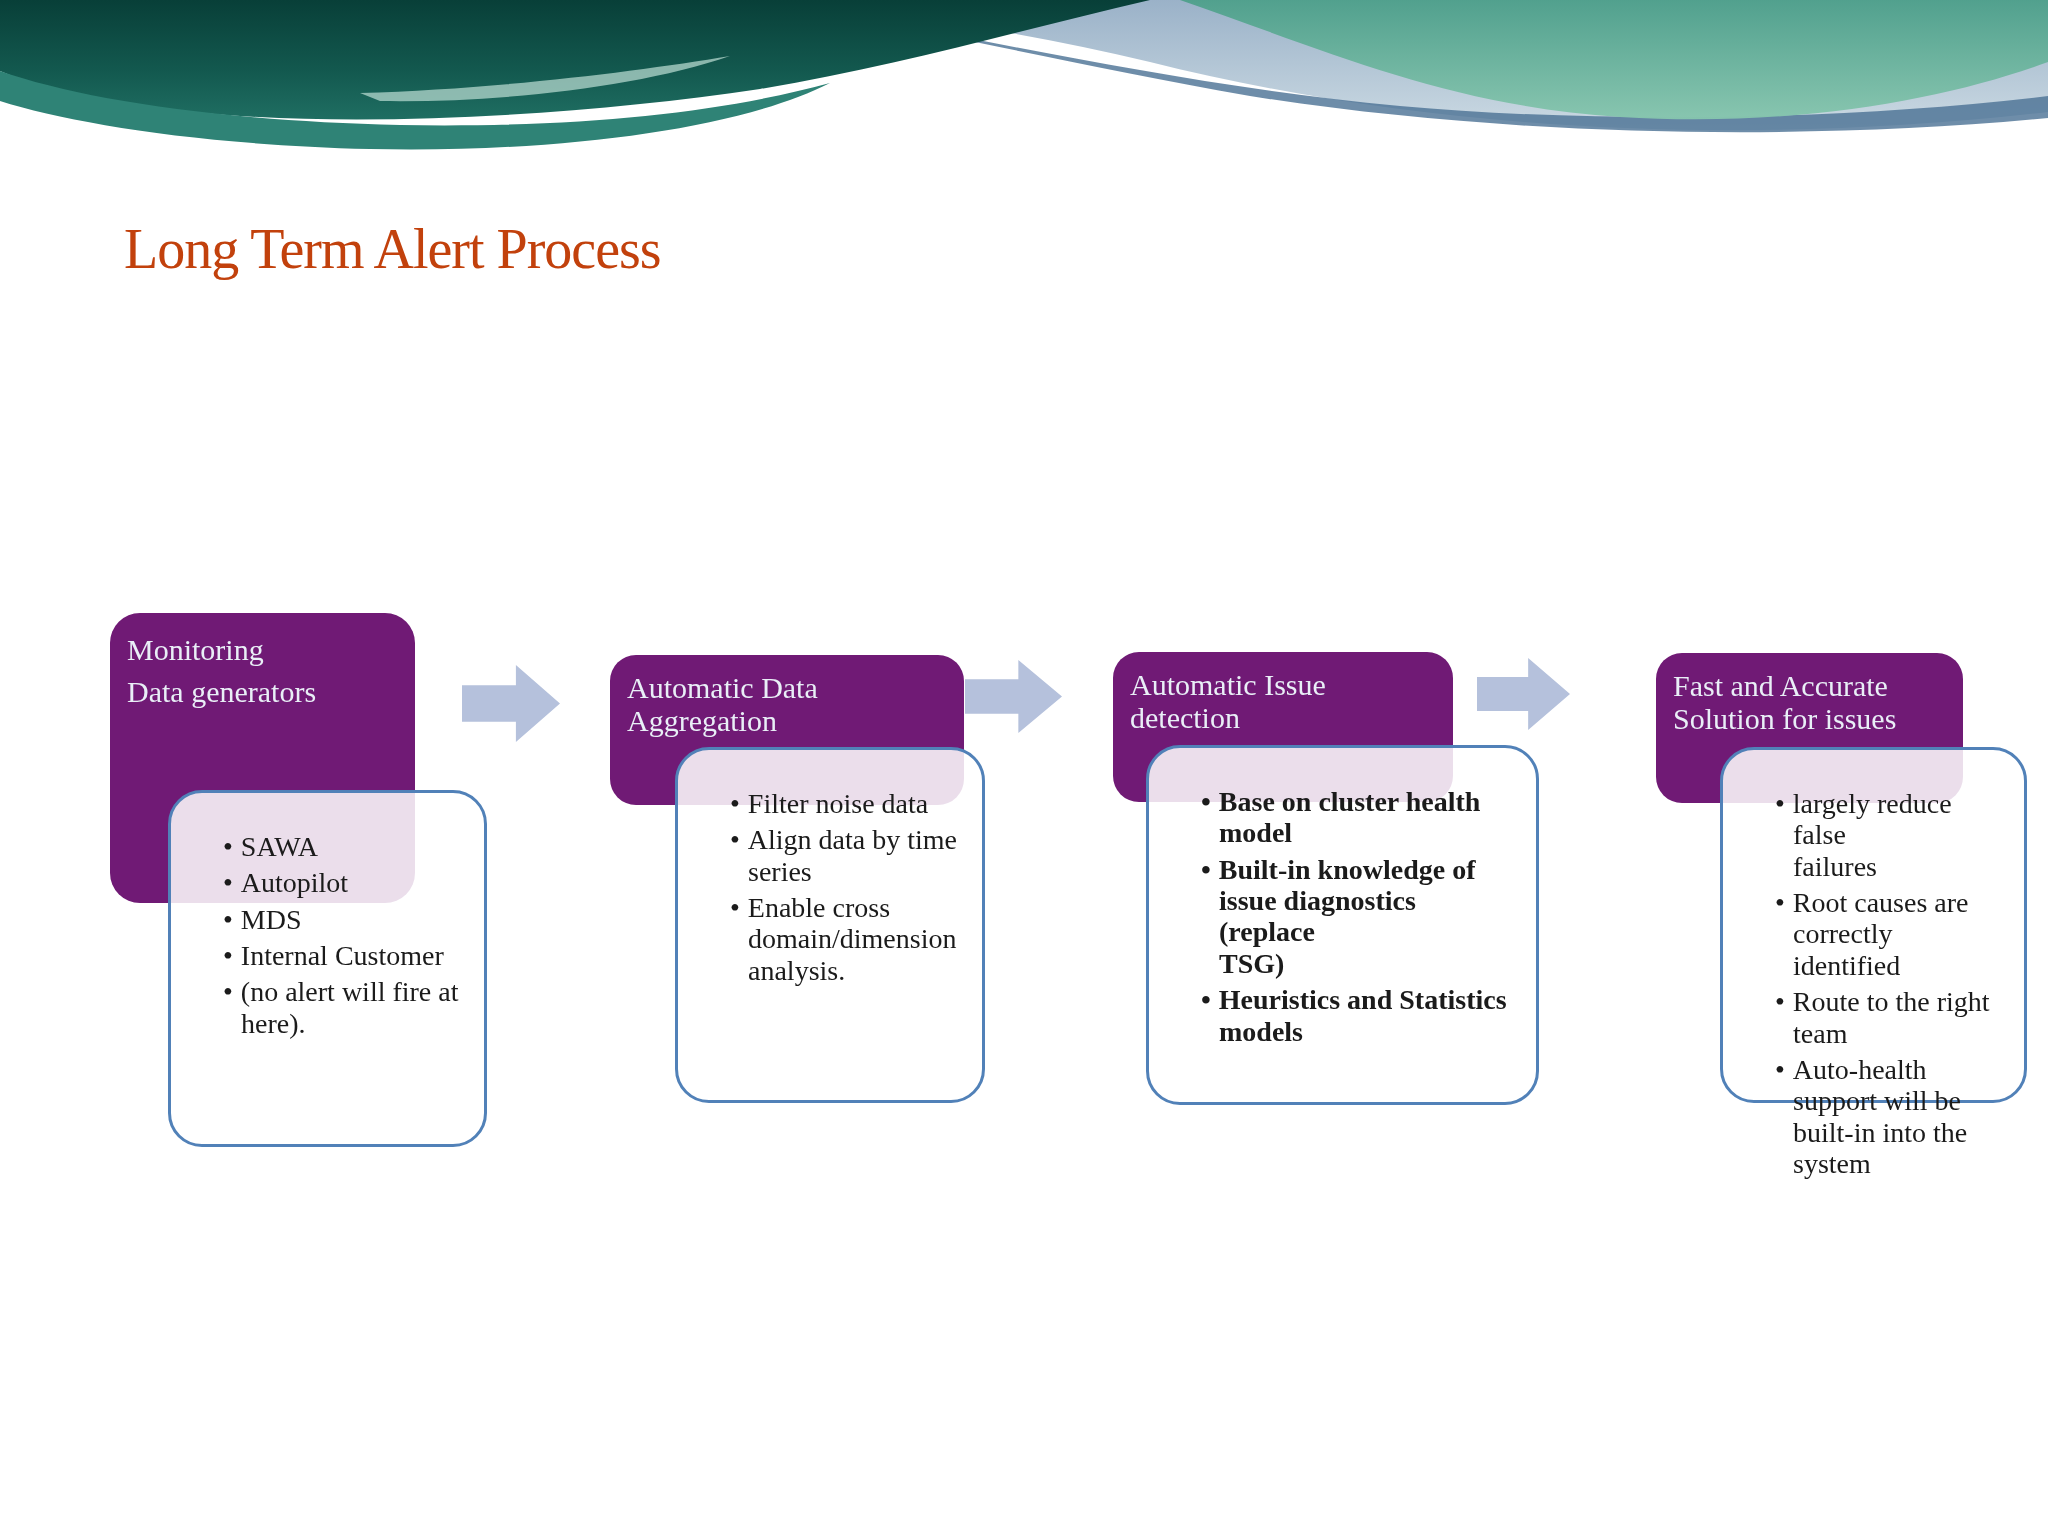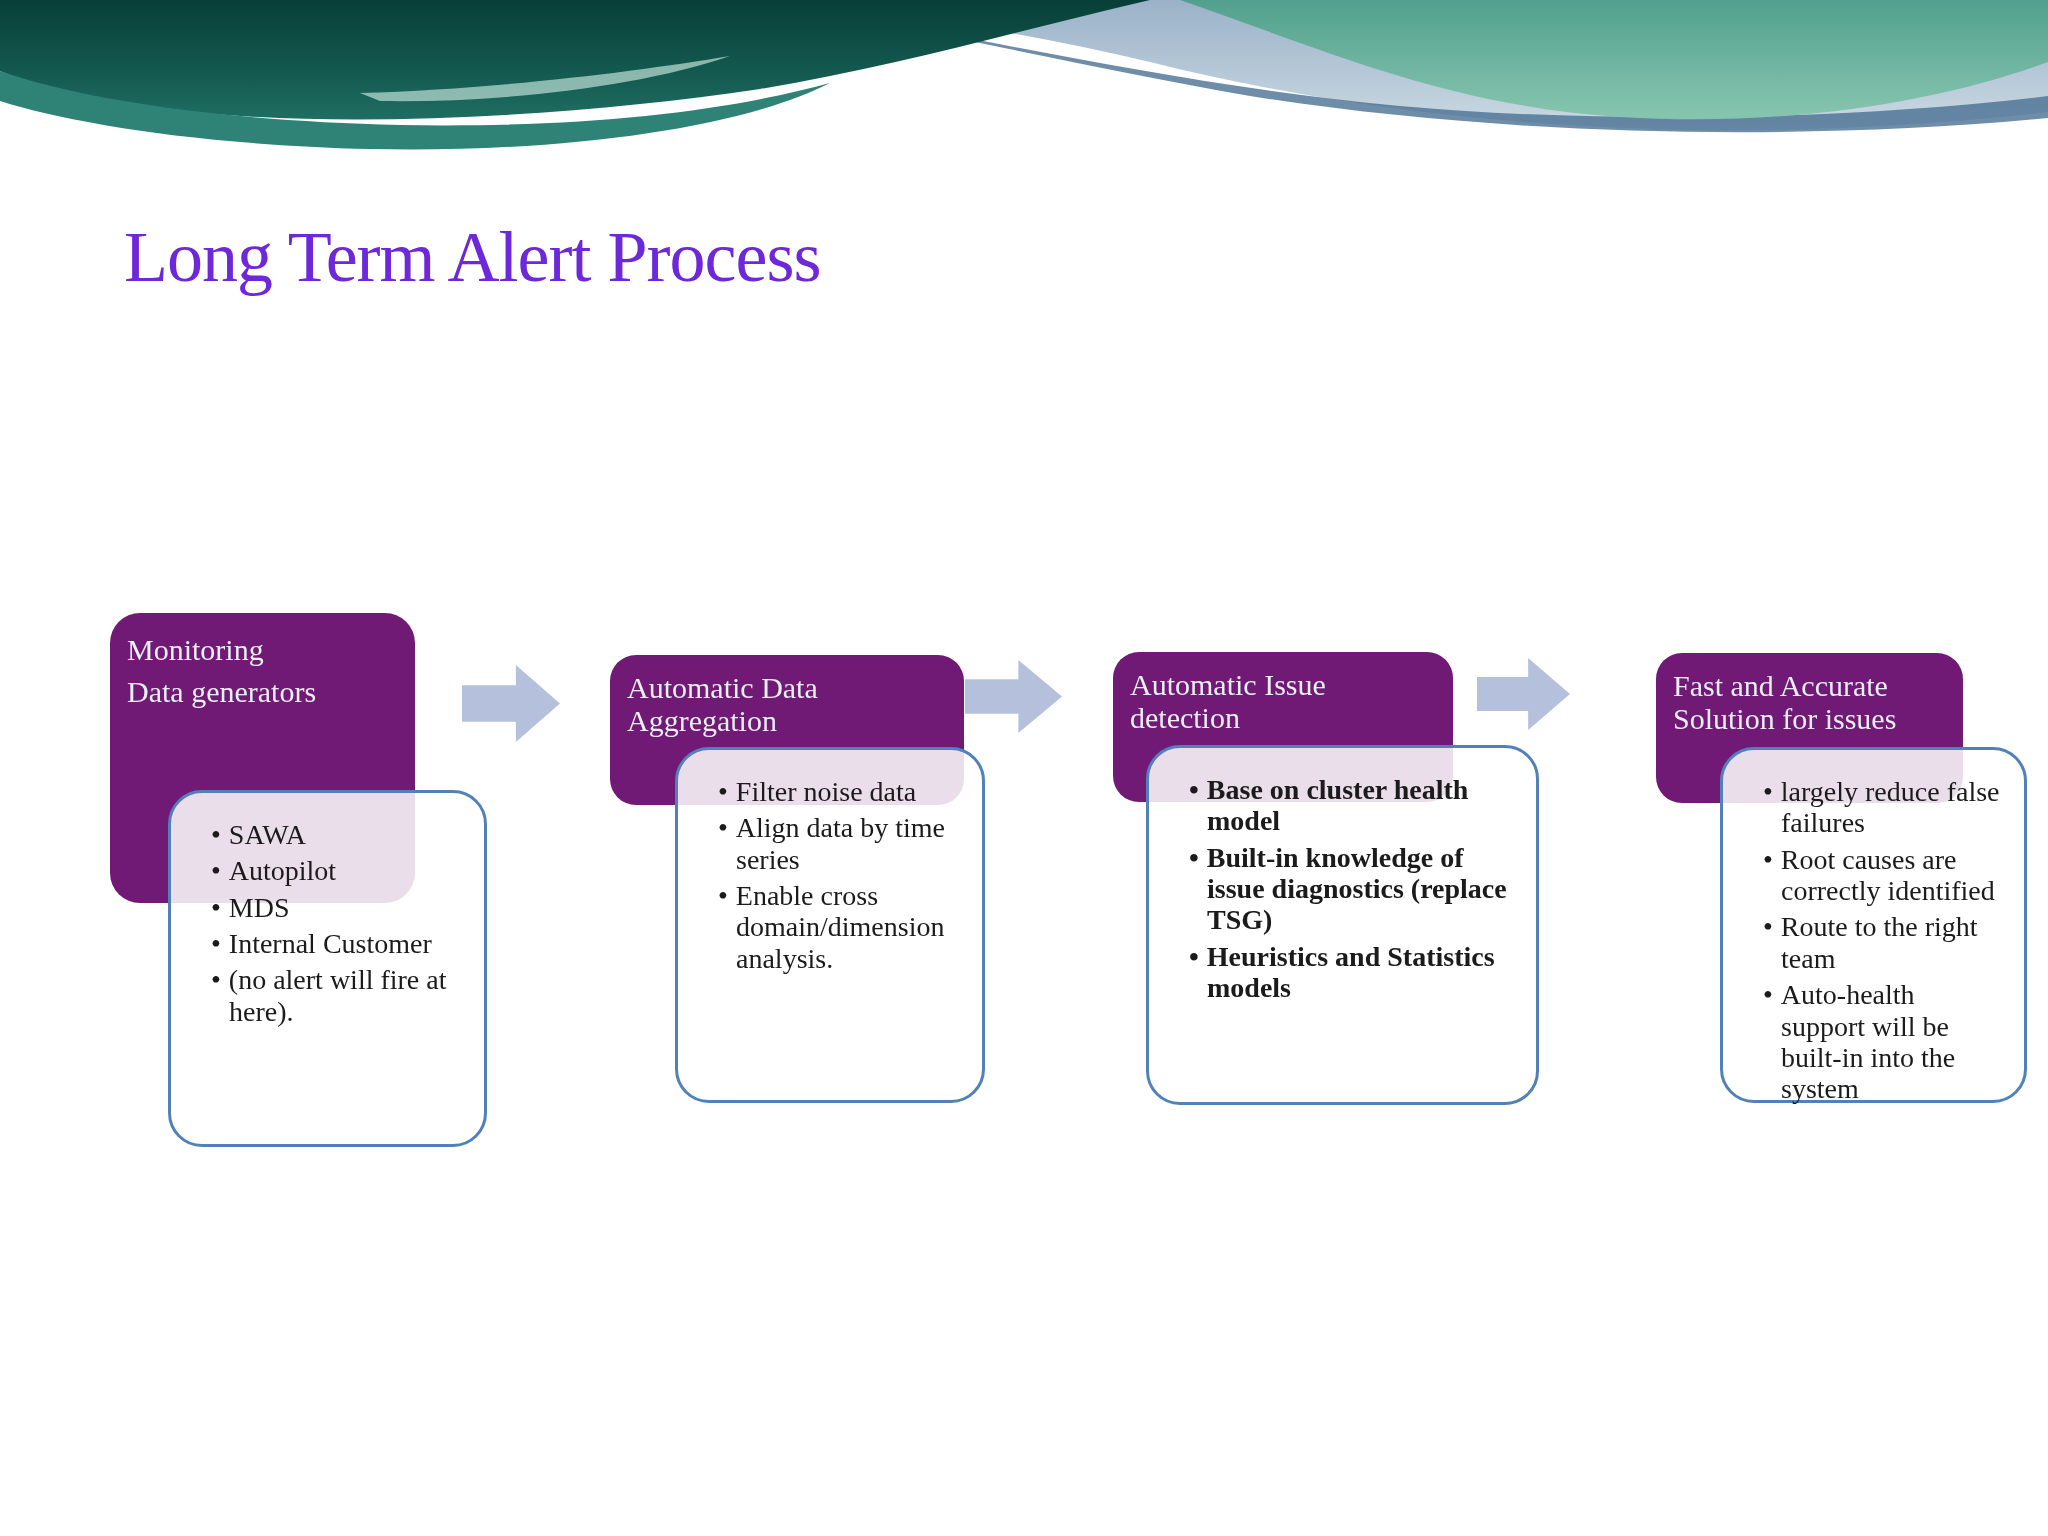--- a/index.html
+++ b/index.html
@@ -3,30 +3,30 @@
 <meta charset="utf-8">
 <style>
   html,body{margin:0;padding:0;background:#ffffff;}
   body{width:2048px;height:1536px;position:relative;overflow:hidden;
        font-family:"Liberation Serif", serif;}
   .stage{position:absolute;left:0;top:0;width:2048px;height:1536px;}
 
   .banner{position:absolute;left:0;top:0;width:2048px;height:170px;}
 
   .slide-title{position:absolute;left:124px;top:220px;width:1400px;
-    font-size:72px;line-height:1.05;color:#6d28d9;letter-spacing:-1px;}
+    font-size:56px;line-height:1.05;color:#c2410c;letter-spacing:-1px;}
 
   .step{position:absolute;left:0;top:0;}
   .blue-box{position:absolute;background:#701a75;border-radius:26px;
     color:#e9eff7;font-size:30px;line-height:1.1;padding:16px 16px 10px 17px;
     box-sizing:border-box;white-space:pre-line;z-index:1;}
   .step1 .blue-box{line-height:1.4;border-radius:30px;}
   .body-box{position:absolute;background:rgba(255,255,255,0.86);
     border:3px solid #5181b8;border-radius:34px;box-sizing:border-box;z-index:2;}
-  ul.bullets{list-style:none;margin:0;padding:26px 8px 0 40px;
+  ul.bullets{list-style:none;margin:12px;padding:26px 8px 0 40px;
     font-size:28px;line-height:1.12;color:#1b1b1b;}
   ul.bullets li{white-space:pre-line;padding-left:18px;text-indent:-18px;
     margin:0 0 5px 0;}
   ul.bullets li::before{content:"\2022";margin-right:8px;}
 
   
   .step1 .blue-box{left:110px;top:613px;width:305px;height:290px;}
   .step1 .body-box{left:168px;top:790px;width:319px;height:357px;}
   .step2 .blue-box{left:610px;top:655px;width:354px;height:150px;}
   .step2 .body-box{left:675px;top:747px;width:310px;height:356px;}

